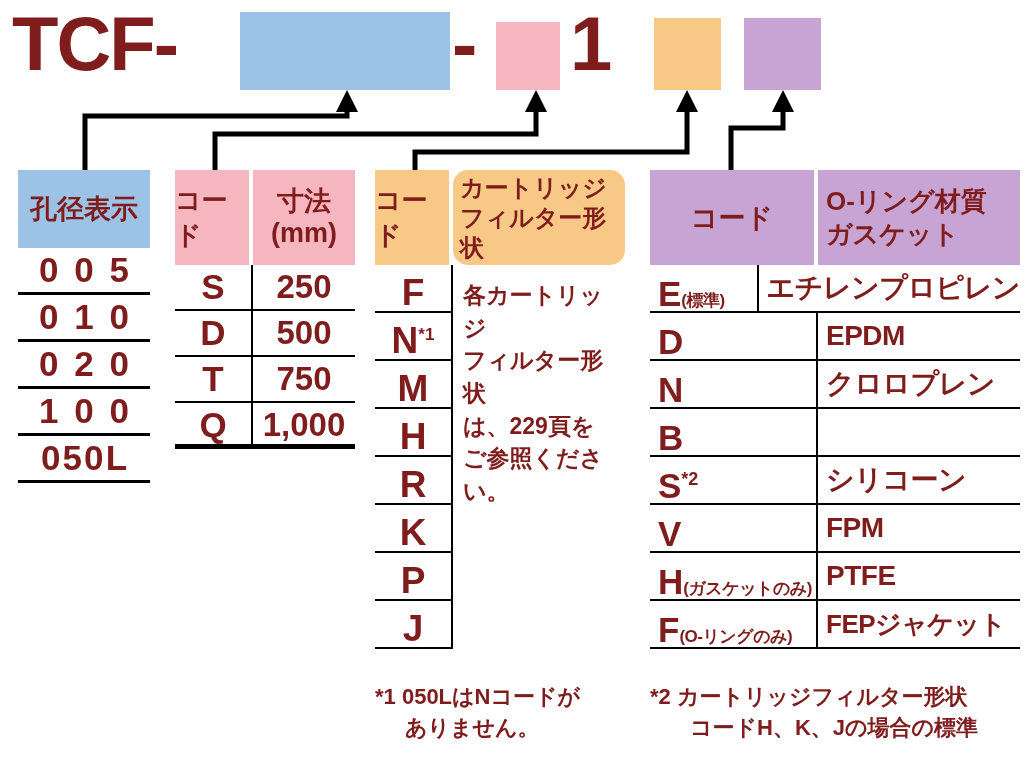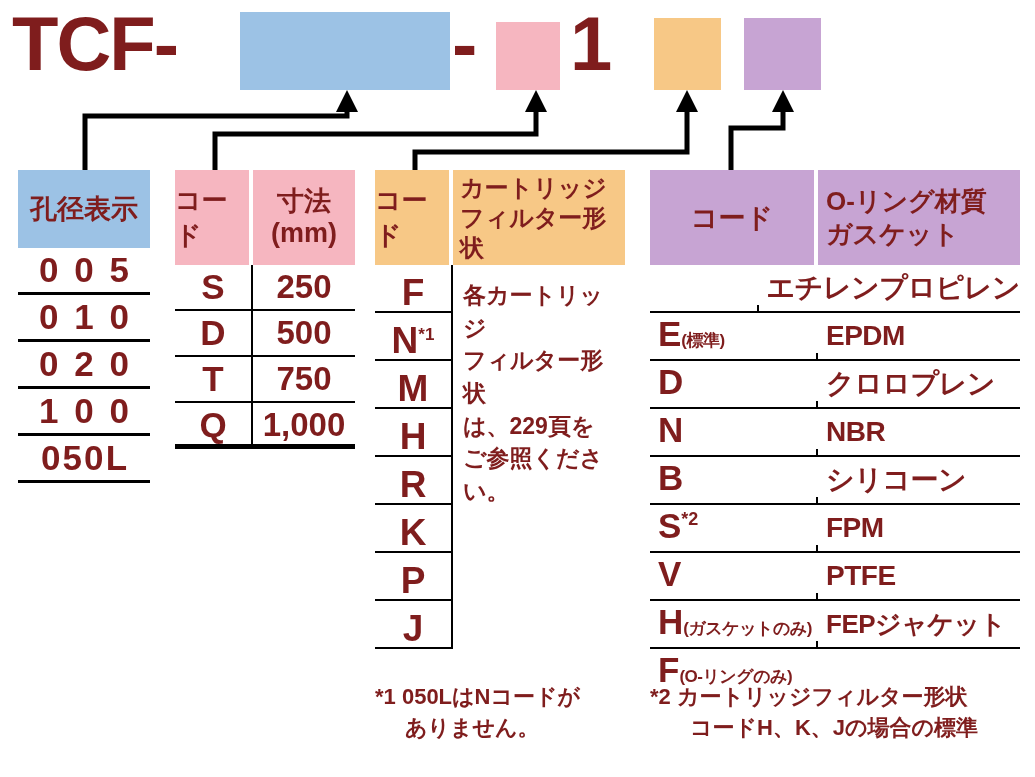--- a/index.html
+++ b/index.html
@@ -39,34 +39,34 @@
   .dim-h-size { flex:1; display:flex; flex-direction:column; align-items:center; justify-content:center; font-size:27px; line-height:1.15; }
   .dim-row { display:flex; height:46px; border-bottom:2px solid #000; }
   .dim-row:last-child { border-bottom:5px solid #000; }
   .dim-code { width:78px; border-right:2px solid #000; text-align:center; font-size:35px; line-height:43px; }
   .dim-size { flex:1; text-align:center; font-size:33px; line-height:43px; }
 
   
   .shape-table { left:375px; top:170px; width:250px; }
   .shape-header { display:flex; height:95px; }
   .shape-h-code { width:78px; display:flex; align-items:center; justify-content:center; font-size:26px; border-right:4px solid #fff; }
-  .shape-h-label { flex:1; display:flex; flex-direction:column; justify-content:center; padding-left:7px; font-size:24px; line-height:1.25; }
+  .shape-h-label { flex:1; display:flex; flex-direction:column; justify-content:center; padding-left:7px; font-size:24px; line-height:1.25;border-radius:15px; }
   .shape-body { display:flex; }
   .shape-codes { width:78px; border-right:2px solid #000; }
   .shape-code { height:48px; border-bottom:2px solid #000; text-align:center; font-size:37px; line-height:44px; }
   .shape-code sup { font-size:17px; vertical-align:super; letter-spacing:0; }
   .shape-desc { flex:1; padding:14px 0 0 10px; font-size:23px; line-height:1.42; }
 
   
   .gasket-table { left:650px; top:170px; width:370px; }
   .gasket-header { display:flex; height:95px; }
   .gasket-h-code { width:168px; display:flex; align-items:center; justify-content:center; font-size:27px; border-right:4px solid #fff; }
   .gasket-h-material { flex:1; display:flex; flex-direction:column; justify-content:center; padding-left:8px; font-size:26px; line-height:1.25; }
   .gasket-row { display:flex; height:48px; border-bottom:2px solid #000; }
-  .gasket-code { width:168px; border-right:2px solid #000; padding-left:8px; font-size:35px; line-height:45px; white-space:nowrap;margin-top:40px; }
+  .gasket-code { width:168px; border-right:2px solid #000; padding-left:8px; font-size:35px; line-height:45px; white-space:nowrap; }
   .gasket-code sup { font-size:18px; vertical-align:super; }
   .gn { font-size:17px; letter-spacing:-0.5px; }
   .gasket-material { flex:1; padding-left:8px; font-size:28px; line-height:46px; letter-spacing:-0.5px; white-space:nowrap; }
   .gasket-row:first-child .gasket-material { font-size:21px; }
   .gasket-row:last-child .gasket-material { font-size:26px; }
 
   
   .note { font-size:22px; line-height:31px; }
   .note1 { left:375px; top:681px; }
   .note2 { left:650px; top:681px; }
@@ -183,21 +183,20 @@
     <div class="gasket-row">
       <div class="gasket-code"><span class="gl">D</span><sup></sup><span class="gn"></span></div>
       <div class="gasket-material">EPDM</div>
     </div>
     <div class="gasket-row">
       <div class="gasket-code"><span class="gl">N</span><sup></sup><span class="gn"></span></div>
       <div class="gasket-material">クロロプレン</div>
     </div>
     <div class="gasket-row">
       <div class="gasket-code"><span class="gl">B</span><sup></sup><span class="gn"></span></div>
-      <div class="gasket-material">NBR</div>
     </div>
     <div class="gasket-row">
       <div class="gasket-code"><span class="gl">S</span><sup>*2</sup><span class="gn"></span></div>
       <div class="gasket-material">シリコーン</div>
     </div>
     <div class="gasket-row">
       <div class="gasket-code"><span class="gl">V</span><sup></sup><span class="gn"></span></div>
       <div class="gasket-material">FPM</div>
     </div>
     <div class="gasket-row">

